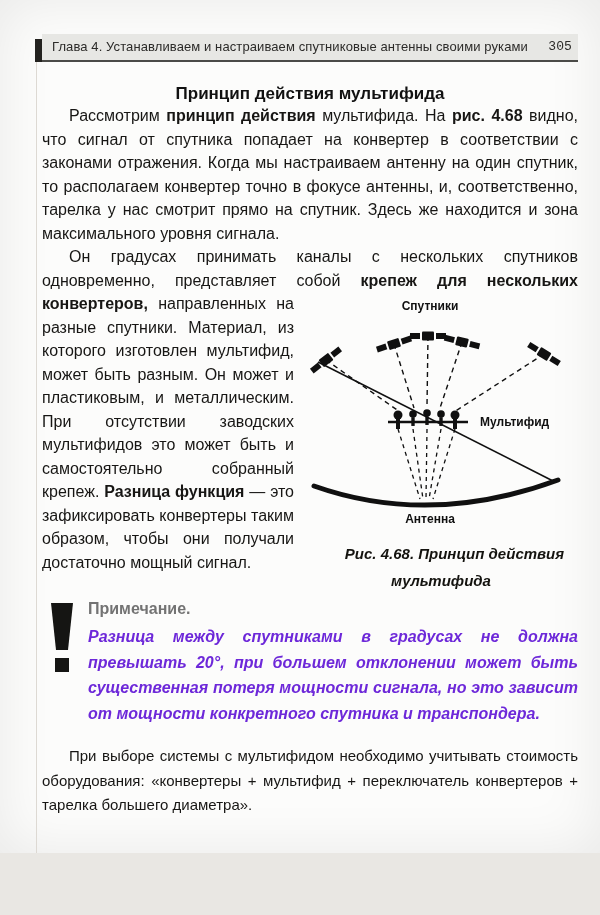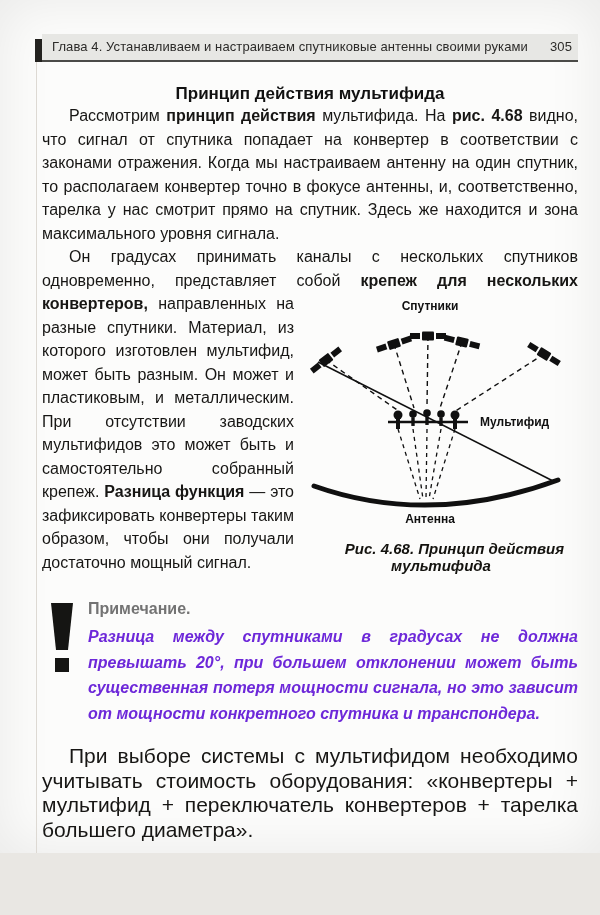--- a/index.html
+++ b/index.html
@@ -13,50 +13,50 @@
   }
   .corner-mark { position:absolute; left:35px; top:39px; width:7px; height:23px; background:#23221f; }
   .left-edge { position:absolute; left:36px; top:62px; height:820px; width:1px; background:#ddd9d3; }
 
   .header {
     display:flex; justify-content:space-between; align-items:flex-end;
     background:#e7e7e4; border-bottom:2px solid #4b4b48;
     padding:5px 6px 6px 10px;
     font-size:13px; color:#2c2b29; letter-spacing:.1px;
   }
-  .header .pagenum { padding-left:12px; }
+  .header .pagenum { padding-left:12px;font-family:Liberation Mono, monospace; }
 
   .title { text-align:center; font-weight:bold; font-size:17px; color:#111; margin-top:22px; }
 
   .para {
     font-size:16px; line-height:23.5px; color:#171614;
     text-align:justify; text-indent:27px;
     hyphens:auto; -webkit-hyphens:auto;
   }
   .para-first { margin-top:0; }
 
   .fig { float:right; width:274px; margin:4px 0 4px 10px; display:block; }
   .fig svg { display:block; }
   .fig text { font-family:"Liberation Sans", sans-serif; font-weight:bold; font-size:12px; fill:#101010; }
   .caption {
     display:block; text-align:center; margin-top:9px;
-    font-style:italic; font-weight:bold; font-size:15px; line-height:17px; color:#14130f;
+    font-style:italic; font-weight:bold; font-size:15px; line-height:27px; color:#14130f;
   }
 
   .note { display:flex; clear:both; margin-top:26px; }
   .note-icon { flex:0 0 46px; width:46px; padding-top:3px; }
   .note-content { flex:1; }
   .note-title { font-weight:bold; font-size:16px; color:#737373; }
   .note-body {
     margin-top:6px; font-weight:bold; font-style:italic;
     font-size:16px; line-height:25.5px; color:#6d28d9; text-align:justify;
     hyphens:auto; -webkit-hyphens:auto;
   }
 
-  .para-final { margin-top:18px; font-size:21px; line-height:24.5px; }
+  .para-final { margin-top:18px; font-size:15px; line-height:24.5px; }
 
   .footer-bar { position:absolute; left:36px; top:896px; width:540px; height:16px; background:#161614; border-radius:2px; }
 
   b { font-weight:bold; }
 </style>
 </head>
 <body>
 
 <div class="page">
 

